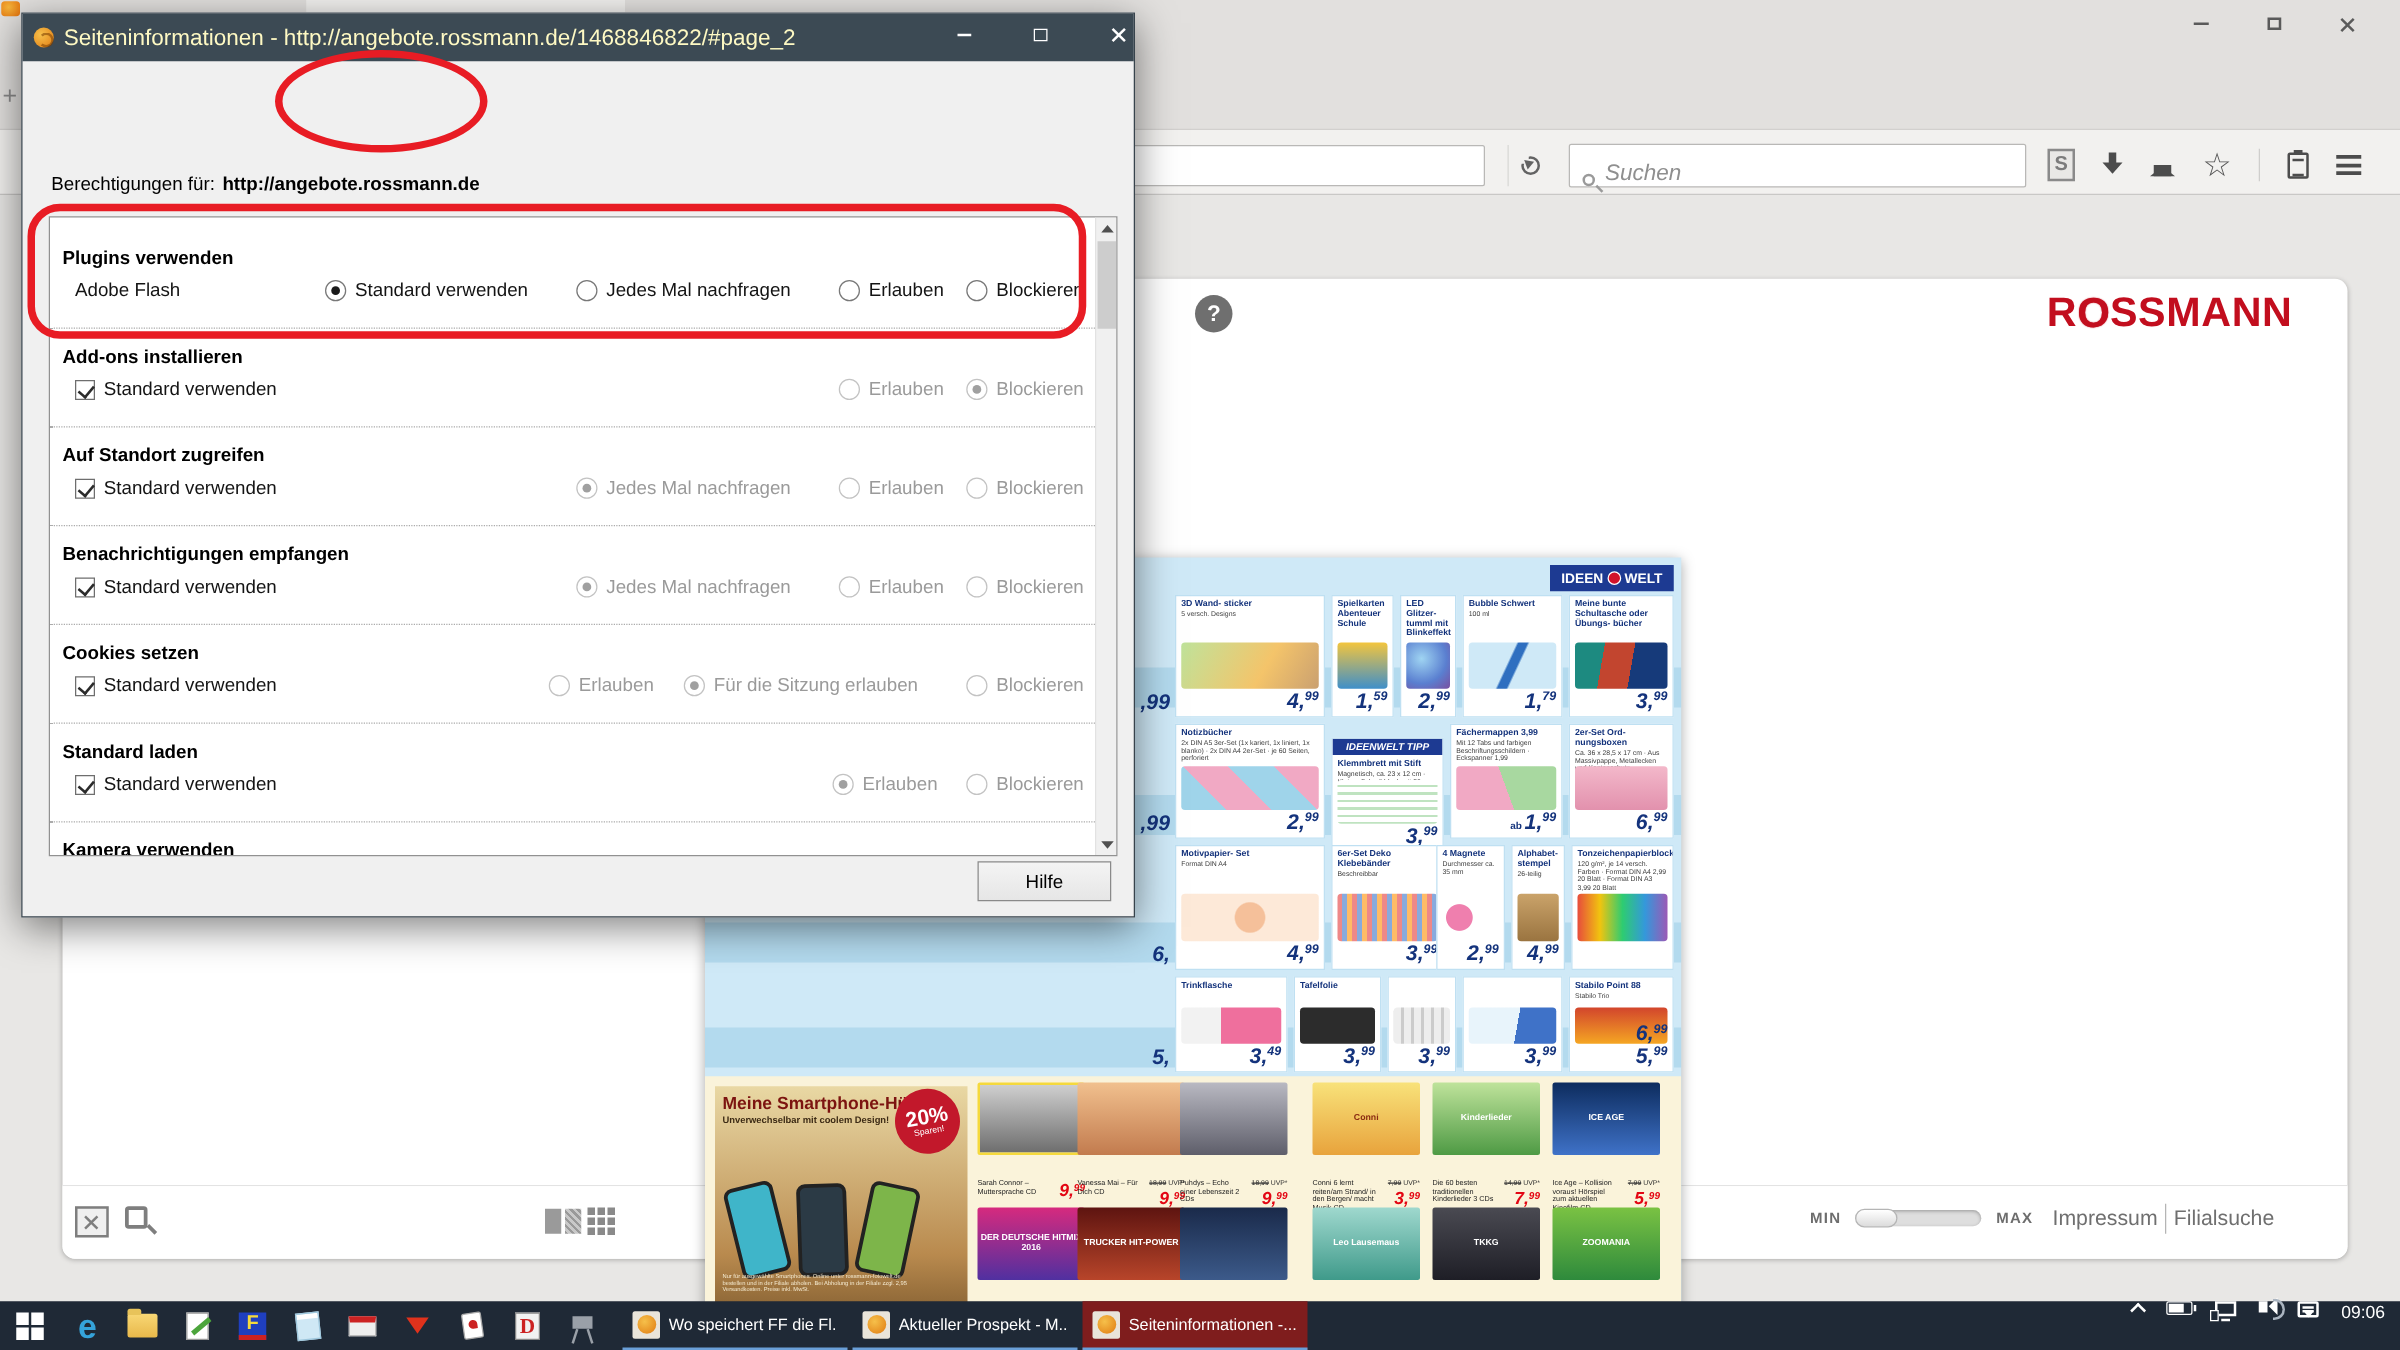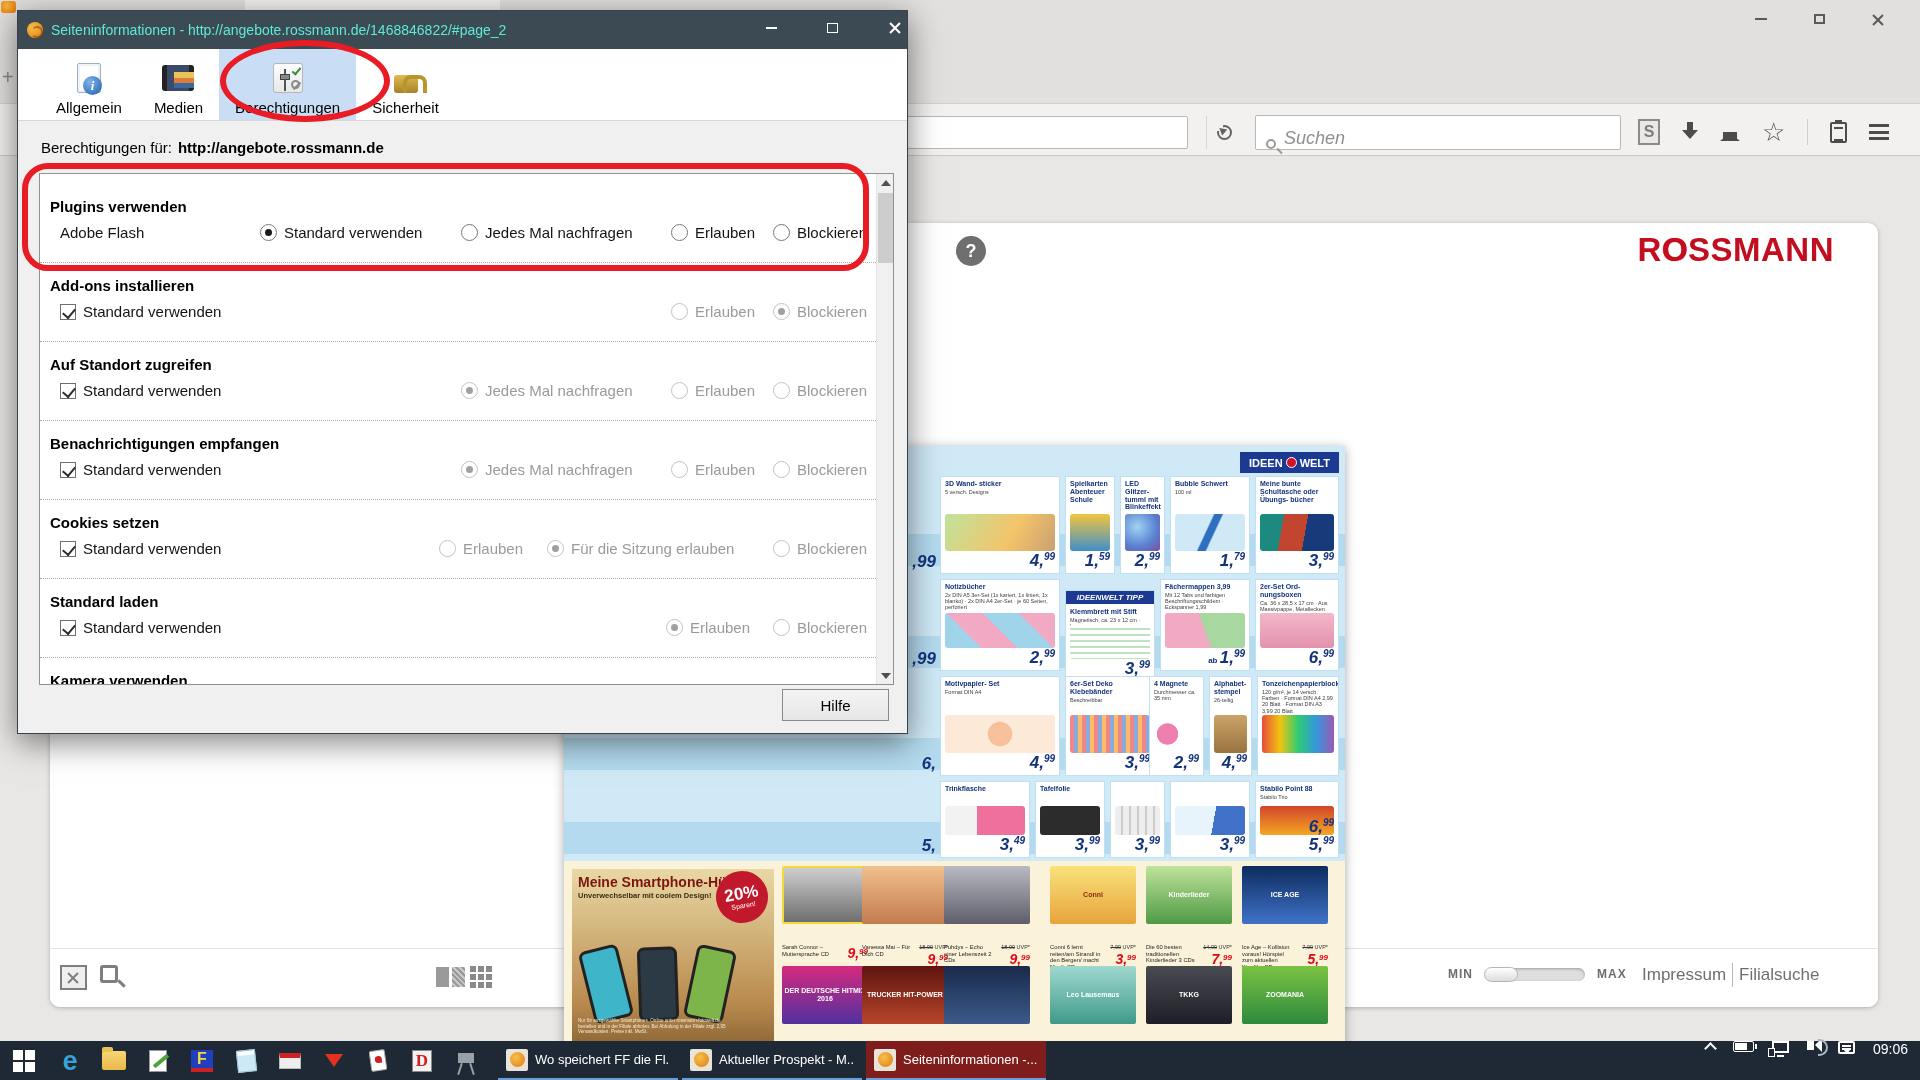--- a/index.html
+++ b/index.html
@@ -145,21 +145,21 @@
   .cv-zoomania{background:linear-gradient(#7ac243,#2e8a3c)}
   #disc-left{position:absolute;left:8px;top:210px;width:460px;font-size:5.6px;color:#5a4a32;line-height:1.3}
   #disc-right{position:absolute;left:486px;top:210px;width:180px;font-size:5.6px;color:#5a4a32;line-height:1.3}
   #media-logo{position:absolute;left:676px;top:206px;width:99px;height:18px;background:#f0e3bf;color:#c20e1e;font-weight:bold;font-size:12px;display:flex;align-items:center;justify-content:center;letter-spacing:.5px}
 
   
   #dialog{position:absolute;left:17px;top:10px;width:891px;height:724px;background:#f0f0f0;border:1px solid #37434c;box-shadow:0 8px 30px rgba(0,0,0,.5);z-index:10}
   #dlg-titlebar{position:absolute;left:0;top:0;width:100%;height:38px;background:#3c4a54;display:flex;align-items:center;padding-left:9px;gap:8px}
   #dlg-icon{width:16px;height:16px;border-radius:50%;background:radial-gradient(circle at 35% 35%,#f6c04a,#e07b12);position:relative}
   #dlg-icon::after{content:"";position:absolute;left:4px;top:4px;width:8px;height:8px;border-radius:50%;border:2px solid rgba(120,60,0,.55);border-left-color:transparent}
-  #dlg-title{color:#5eead4;font-size:14px}
+  #dlg-title{color:#fef9c3;font-size:18px}
   .dlg-ctl{position:absolute;top:0;width:45px;height:34px;display:flex;align-items:center;justify-content:center}
   .dlg-ctl i{display:block}
   #dlg-min{left:731px}#dlg-max{left:792px}#dlg-close{left:854px}
   #dlg-min i{width:11px;height:2px;background:#fff}
   #dlg-max i{width:11px;height:10px;border:1.5px solid #fff}
   #dlg-close i{position:relative;width:12px;height:12px}
   #dlg-close i::before,#dlg-close i::after{content:"";position:absolute;left:5px;top:-1px;width:2px;height:14px;background:#fff}
   #dlg-close i::before{transform:rotate(45deg)}#dlg-close i::after{transform:rotate(-45deg)}
 
   #dlg-toolbar{position:absolute;left:0;top:38px;width:100%;height:72px;background:#fff;border-bottom:1px solid #d6d6d6;display:flex;align-items:stretch;padding-left:22px}
@@ -588,42 +588,20 @@
   <div class="dlg-ctl" id="dlg-min">
       <i></i>
     </div>
   <div class="dlg-ctl" id="dlg-max">
       <i></i>
     </div>
   <div class="dlg-ctl" id="dlg-close">
       <i></i>
     </div>
 
-  <div id="dlg-toolbar">
-      <div class="dtab">
-        <div class="ic ic-page"></div>
-        <div class="lbl">Allgemein</div>
-      </div>
-      <div class="dtab">
-        <div class="ic ic-film"></div>
-        <div class="lbl">Medien</div>
-      </div>
-      <div class="dtab sel">
-        <div class="ic ic-perm">
-          <i class="knob"></i>
-          <i class="chk"></i>
-          <i class="blk"></i>
-        </div>
-        <div class="lbl">Berechtigungen</div>
-      </div>
-      <div class="dtab">
-        <div class="ic ic-lock"></div>
-        <div class="lbl">Sicherheit</div>
-      </div>
-    </div>
 
   <div id="perm-for">
     <span>Berechtigungen für:</span><b>http://angebote.rossmann.de</b>
   </div>
 
   <div id="listbox">
     <div id="sections">
         <div class="perm-section">
           <div class="perm-heading">Plugins verwenden</div>
           <div class="perm-row">

